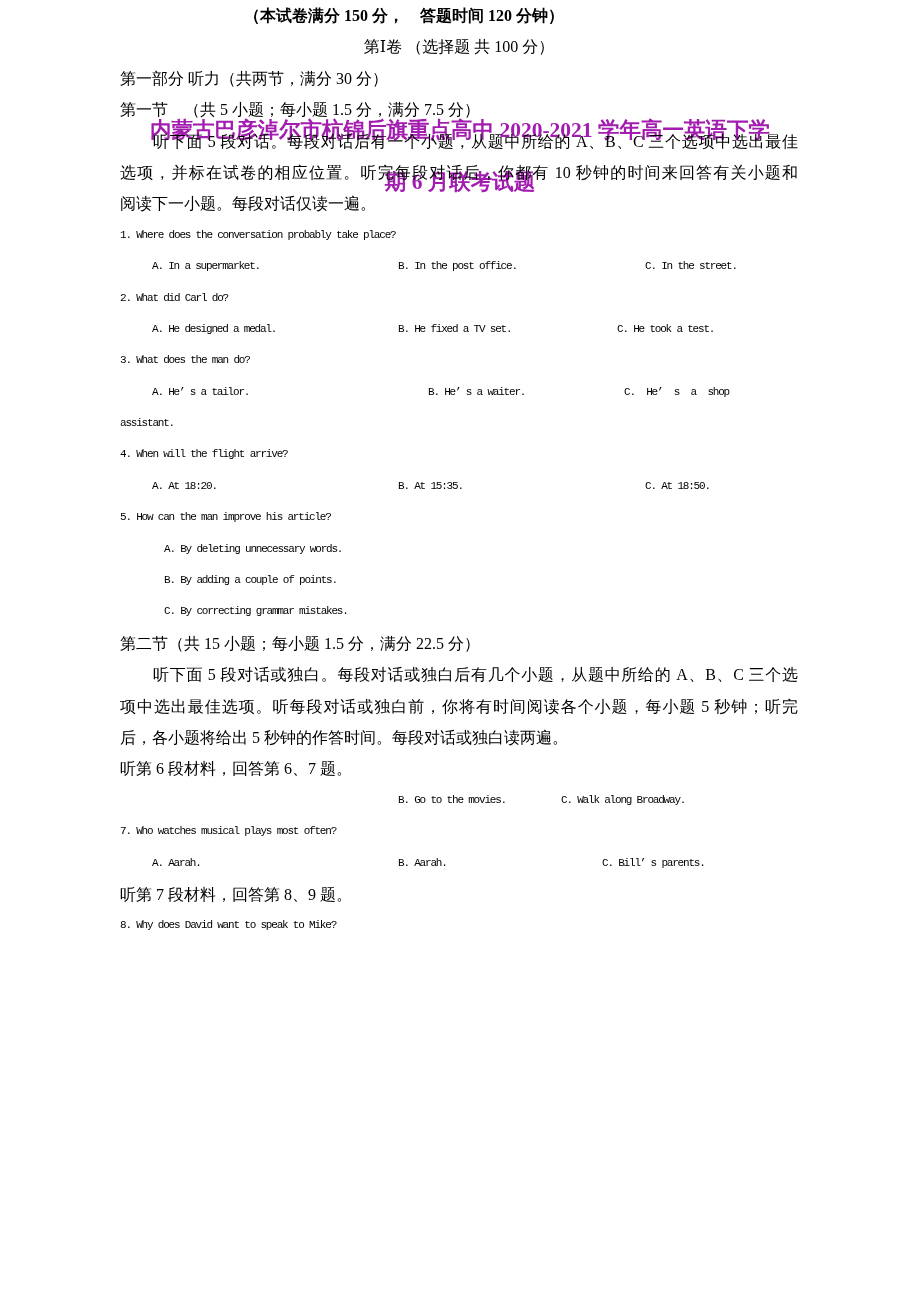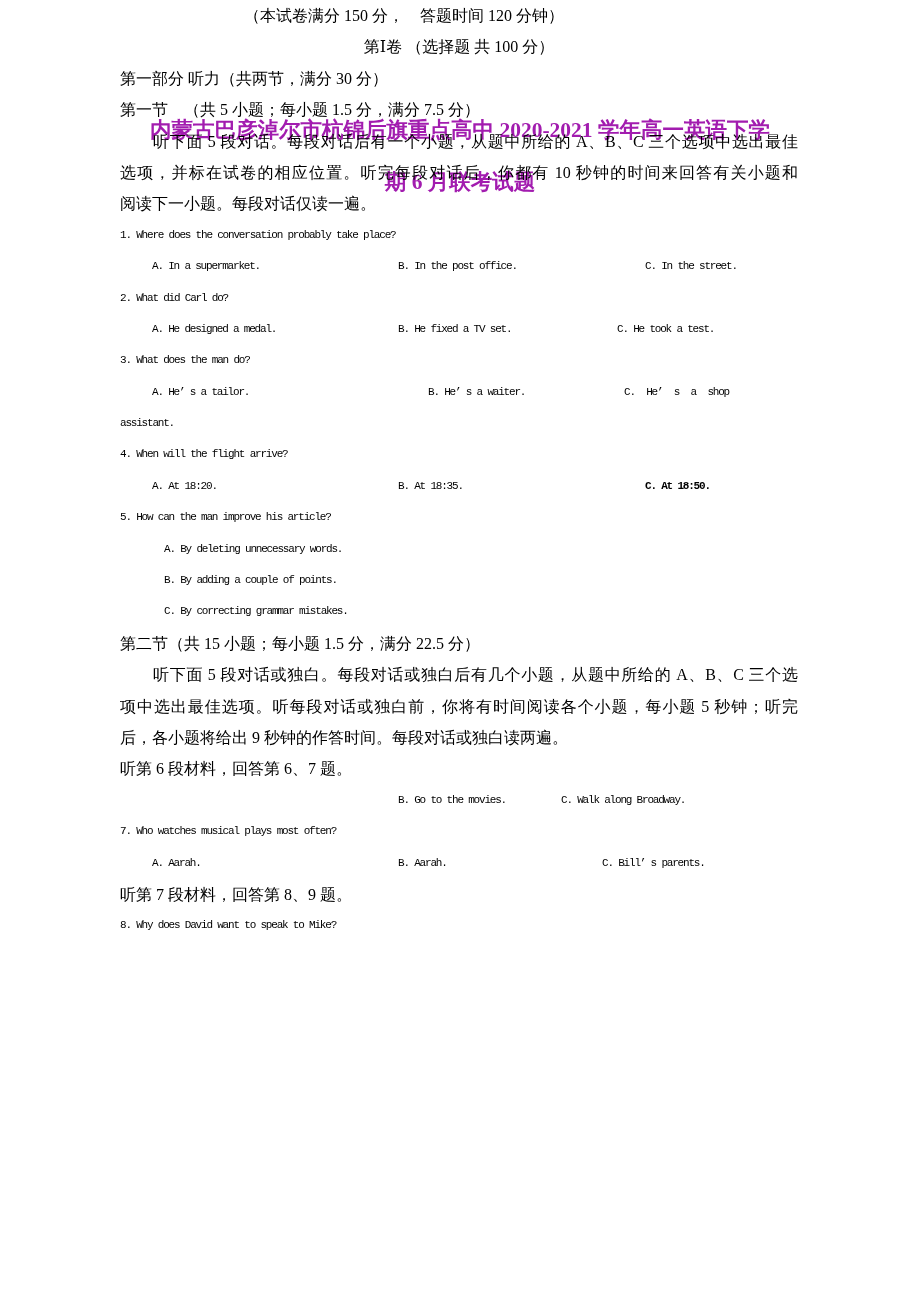--- a/index.html
+++ b/index.html
@@ -20,32 +20,32 @@
     color:#ff0000;
     font-family:"Liberation Serif","DejaVu Serif",serif;
   }
 
   .body-block { font-size:16px; }
   .ln  { position:relative; height:31.4px; line-height:31.4px; white-space:nowrap; }
   .jln { position:relative; height:31.4px; line-height:31.4px; text-align:justify; text-align-last:justify; }
   .zh  { font-size:16px; }
   .en  { font-family:"Liberation Mono","DejaVu Sans Mono",monospace; font-size:11px; letter-spacing:-1.2px; }
   .center { text-align:center; }
-  .shiftL { left:-55px; }
+  .shiftL { left:-55px;font-weight:bold; }
   .indent { text-indent:33px; }
   .mL32 { margin-left:44px; }
 
   .opt  { position:absolute; top:0; }
   .oA   { left:32px; }
   .oB   { left:278px; }
   .b3   { left:308px; }
   .c1   { left:525px; }
   .c2   { left:484px;margin-left:13px; }
   .c3   { left:504px; word-spacing:6px; }
-  .c4   { left:525px;font-weight:bold; }
+  .c4   { left:525px; }
   .c6   { left:441px; }
   .c7   { left:482px; }
 </style>
 </head>
 <body>
 
 <div class="page">
   <div class="title" style="color: #a21caf;">
     <div>内蒙古巴彦淖尔市杭锦后旗重点高中 2020-2021 学年高一英语下学</div>
     <div>期 6 月联考试题</div>
@@ -79,33 +79,33 @@
     <div class="ln">
       <span class="en opt oA">A. He’ s a tailor.</span>
       <span class="en opt b3">B. He’ s a waiter.</span>
       <span class="en opt c3">C. He’ s a shop</span>
     </div>
     <div class="ln en">assistant.</div>
 
     <div class="ln en">4. When will the flight arrive?</div>
     <div class="ln">
       <span class="en opt oA">A. At 18:20.</span>
-      <span class="en opt oB">B. At 18:35.</span>
+      <span class="en opt oB">B. At 15:35.</span>
       <span class="en opt c4">C. At 18:50.</span>
     </div>
 
     <div class="ln en">5. How can the man improve his article?</div>
     <div class="ln en mL32">A. By deleting unnecessary words.</div>
     <div class="ln en mL32">B. By adding a couple of points.</div>
     <div class="ln en mL32">C. By correcting grammar mistakes.</div>
 
     <div class="ln zh">第二节（共 15 小题；每小题 1.5 分，满分 22.5 分）</div>
     <div class="jln zh indent">听下面 5 段对话或独白。每段对话或独白后有几个小题，从题中所给的 A、B、C 三个选</div>
     <div class="jln zh">项中选出最佳选项。听每段对话或独白前，你将有时间阅读各个小题，每小题 5 秒钟；听完</div>
-    <div class="ln zh">后，各小题将给出 9 秒钟的作答时间。每段对话或独白读两遍。</div>
+    <div class="ln zh">后，各小题将给出 5 秒钟的作答时间。每段对话或独白读两遍。</div>
 
     <div class="ln zh">听第 6 段材料，回答第 6、7 题。</div>
 
     <div class="ln">
       <span class="en opt oB">B. Go to the movies.</span>
       <span class="en opt c6">C. Walk along Broadway.</span>
     </div>
 
     <div class="ln en">7. Who watches musical plays most often?</div>
     <div class="ln">

